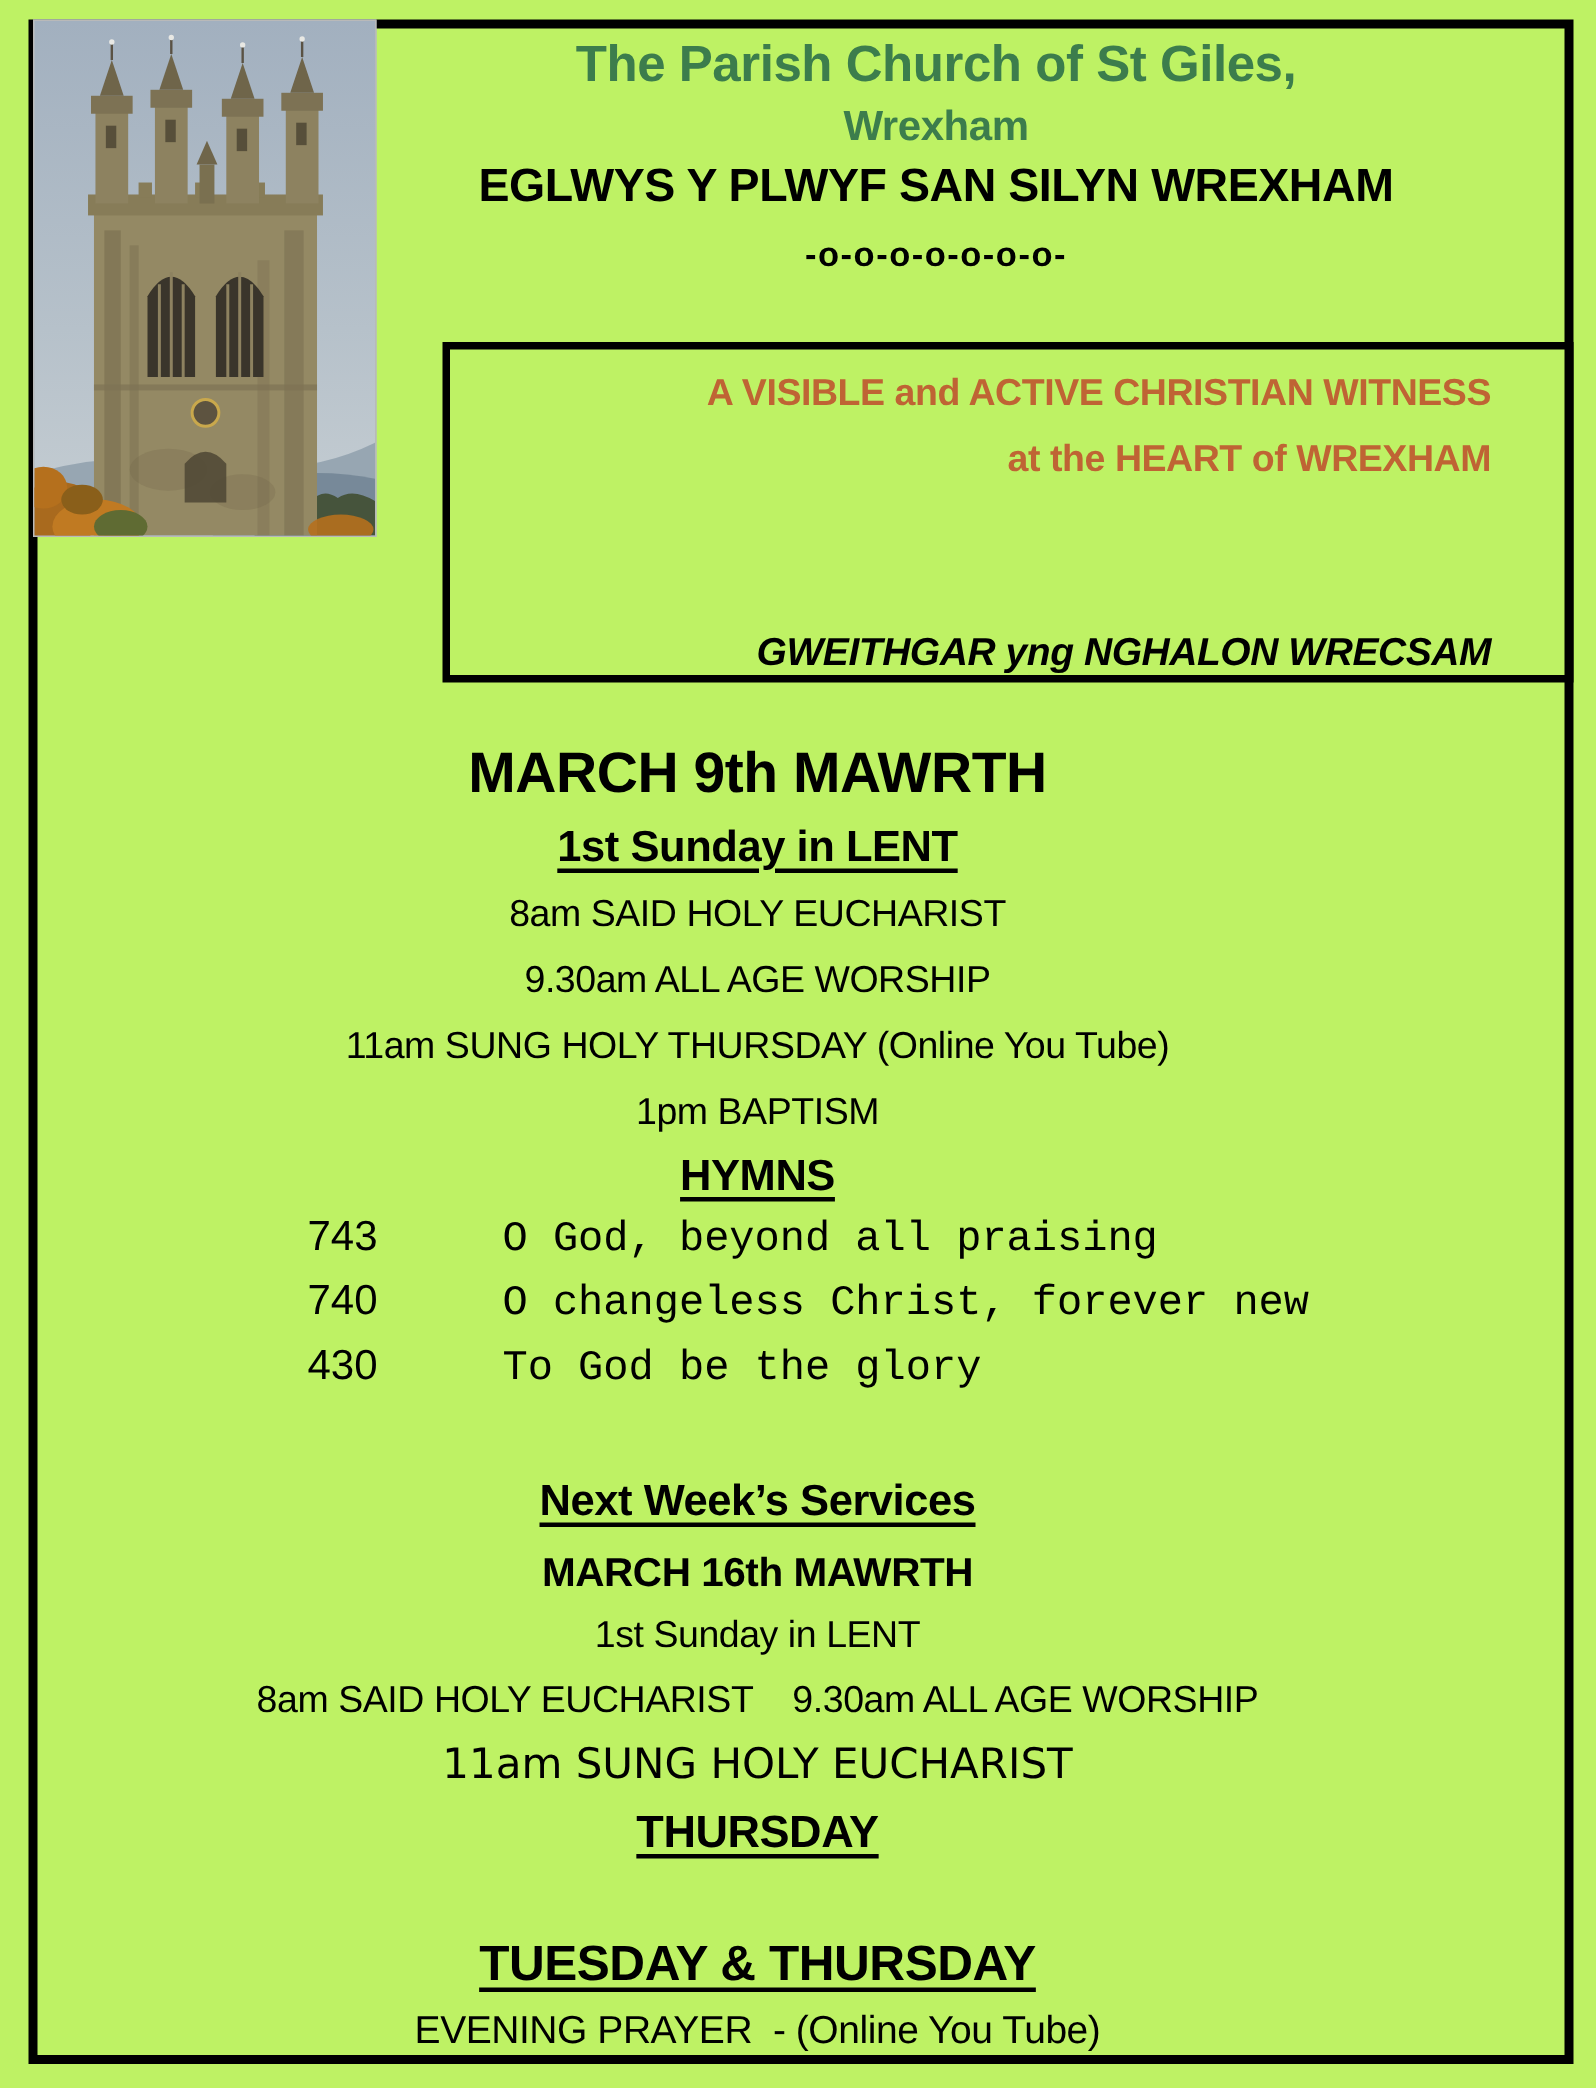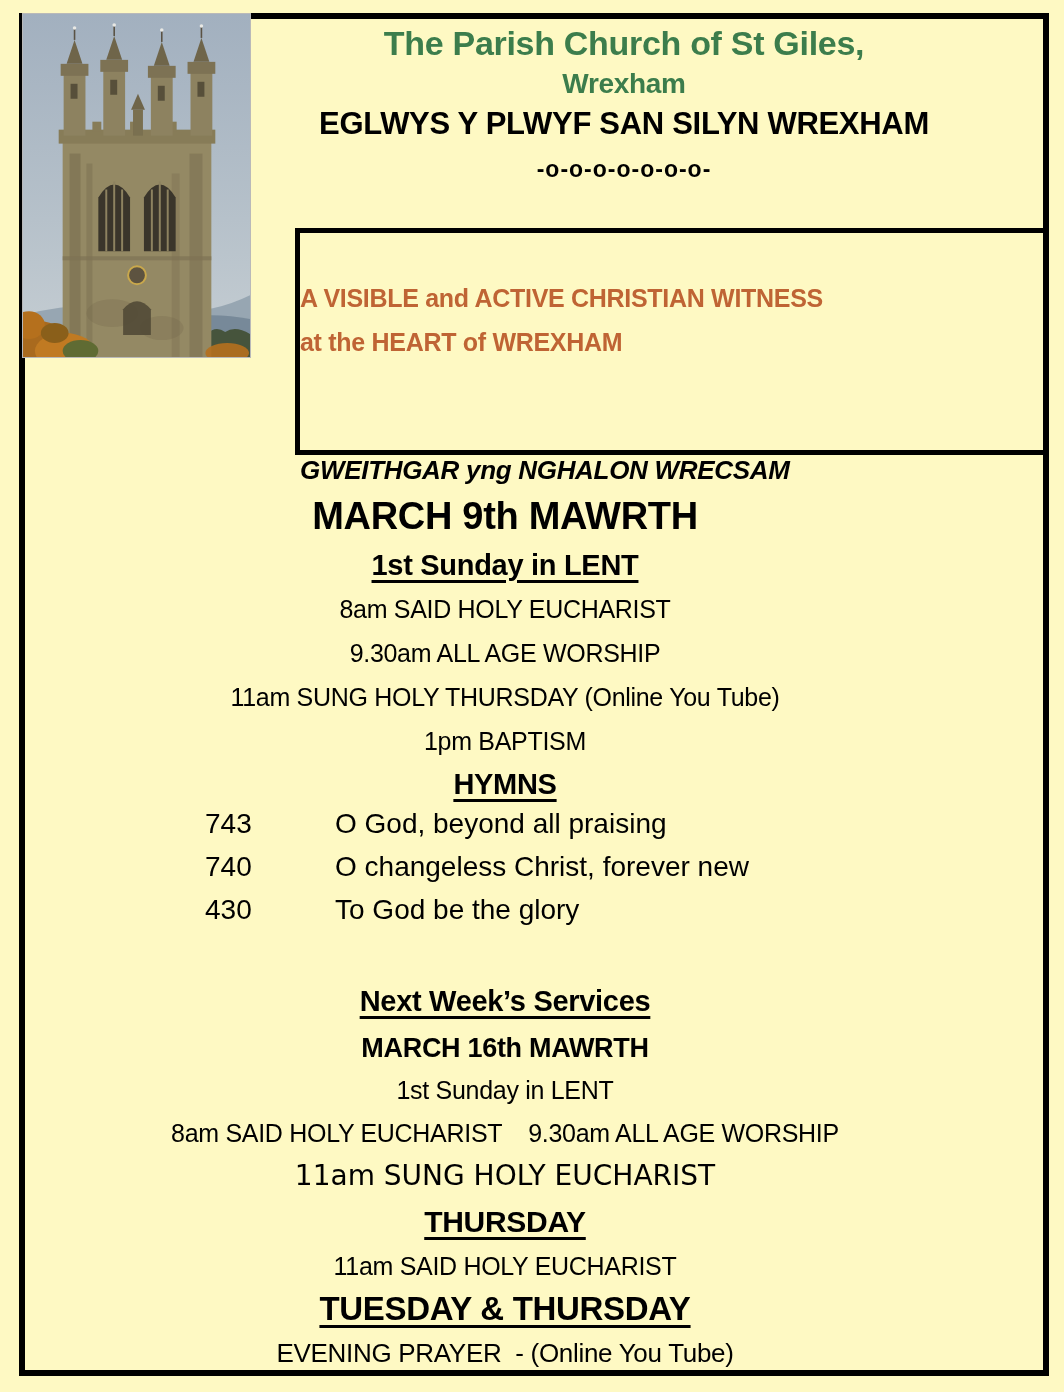--- a/index.html
+++ b/index.html
@@ -1,17 +1,17 @@
 <!DOCTYPE html>
 <html><head>
 <meta charset="utf-8">
 <style>
   html, body { margin:0; padding:0; background:#ffffff; }
   .page {
-    position:relative; width:1064px; height:1392px; background:#fef9c3;
+    position:relative; width:1064px; height:1392px; background:#bef264;
     font-family:"Liberation Sans", sans-serif; color:#000; overflow:hidden;
   }
   .page-border {
     position:absolute; left:19px; top:13px; width:1030px; height:1363px;
     border:6px solid #000; box-sizing:border-box;
   }
   .photo {
     position:absolute; left:22px; top:13px; width:229px; height:345px;
     border:1px solid #b9b9b9; box-sizing:border-box; background:#aebbc6;
   }
@@ -26,26 +26,26 @@
   .orange { color:#bf6434; }
   .alt { font-family:"DejaVu Sans", sans-serif; letter-spacing:0; }
   .pre { white-space:pre-wrap; }
 
   .witness-box {
     position:absolute; left:295px; top:228px; width:754px; height:227px;
     border:5px solid #000; box-sizing:border-box;
   }
   .box-line {
     position:absolute; left:0; width:100%; box-sizing:border-box;
-    text-align:left; padding-right:50px; letter-spacing:-0.3px;margin-top:36px;
+    text-align:right; padding-right:50px; letter-spacing:-0.3px;
   }
 
   .hymn-row { position:absolute; left:205px; width:780px; text-align:left; font-size:28px; }
   .hymn-num { display:inline-block; width:130px; letter-spacing:0; }
-  .hymn-title { font-family:Liberation Sans, sans-serif; }
+  .hymn-title { font-family:Liberation Mono, monospace; }
 
   .svc-gap { display:inline-block; width:26px; }
 </style>
 </head>
 <body>
 
 <div class="page">
 
   <div class="page-border"></div>
 
@@ -175,20 +175,19 @@
   <div class="main-line b" style="top:1033px; font-size:27px;">MARCH 16th MAWRTH</div>
   <div class="main-line" style="top:1076px; font-size:25px;">1st Sunday in LENT</div>
   <div class="main-line" style="top:1119px; font-size:25px;">
     <span>8am SAID HOLY EUCHARIST</span><span class="svc-gap"></span><span>9.30am ALL AGE WORSHIP</span>
   </div>
   <div class="main-line alt" style="top:1159px; font-size:28px;">11am SUNG HOLY EUCHARIST</div>
 
   <div class="main-line" style="top:1205px; font-size:30px;">
     <span class="b u">THURSDAY</span>
   </div>
-  <div class="main-line" style="top:1252px; font-size:25px;">11am SAID HOLY EUCHARIST</div>
 
   <div class="main-line" style="top:1290px; font-size:33px;">
     <span class="b u">TUESDAY &amp; THURSDAY</span>
   </div>
   <div class="main-line pre" style="top:1338px; font-size:26px;">EVENING PRAYER  - (Online You Tube)</div>
 
 </div>
 
 </body></html>

